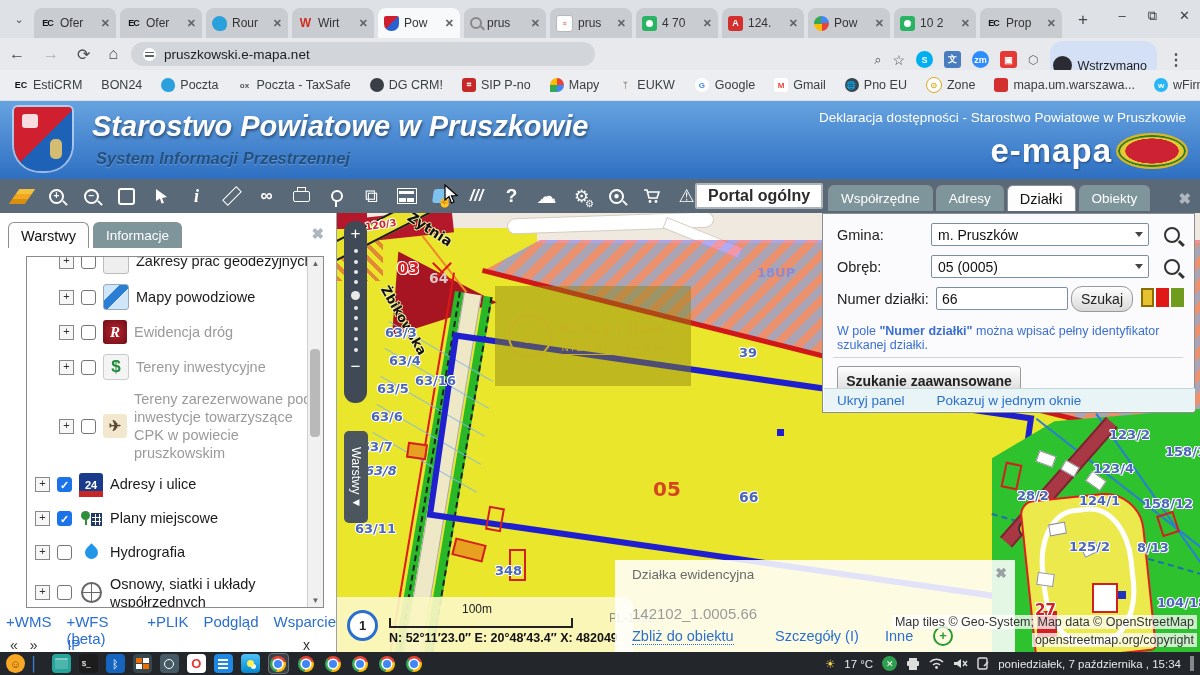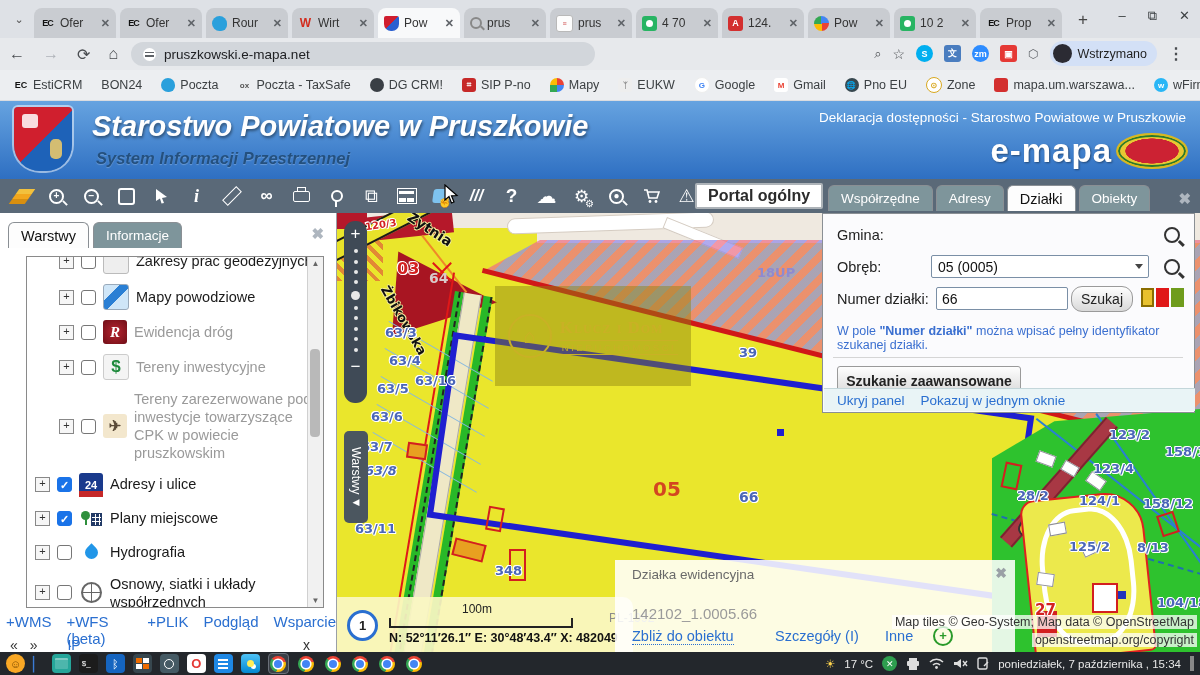--- a/index.html
+++ b/index.html
@@ -30,21 +30,21 @@
   .wctrls{position:absolute;right:10px;top:8px;display:flex;gap:22px;color:#3c4043;font-size:13px;}
   .navbar{position:absolute;left:0;top:38px;width:1200px;height:32px;background:#e7e9ec;display:flex;align-items:center;}
   .navbtn{color:#4a4d51;font-size:16px;margin:0 9px;}
   .navbtn.dis{color:#aeb2b8;}
   .urlpill{width:440px;height:24px;background:#d2d6db;border-radius:13px;display:flex;align-items:center;padding:0 12px;gap:8px;margin-left:4px;}
   .urltext{font-size:13.5px;color:#202124;}
   .tuneico{width:13px;height:13px;border-radius:50%;background:#fff;display:flex;flex-direction:column;justify-content:center;gap:2px;padding:2px;box-sizing:border-box;}
   .tuneico i{display:block;height:1.5px;background:#5f6368;}
   .extrow{position:absolute;right:16px;top:41px;display:flex;align-items:center;gap:11px;}
   .exticon{width:17px;height:17px;border-radius:50%;display:flex;align-items:center;justify-content:center;color:#fff;font-size:9px;font-weight:bold;}
-  .profile{height:25px;background:#d3e0f6;border-radius:13px;display:flex;align-items:center;gap:6px;padding:0 10px 0 3px;font-size:12.5px;color:#1f1f1f;}
+  .profile{height:25px;background:#d3e0f6;border-radius:13px;display:flex;align-items:center;gap:6px;padding:12px 10px 0 3px;font-size:12.5px;color:#1f1f1f;}
   .avatar{width:19px;height:19px;border-radius:50%;background:#2b2b33;}
   .bookbar{position:absolute;left:0;top:70px;width:1200px;height:31px;background:#eceef1;display:flex;align-items:center;gap:19px;padding-left:14px;box-sizing:border-box;border-bottom:1px solid #dadce0;}
   .bkm{display:flex;align-items:center;gap:5px;font-size:12.5px;color:#3c4043;white-space:nowrap;}
   .bico{width:14px;height:14px;border-radius:3px;flex:none;display:flex;align-items:center;justify-content:center;font-size:8px;font-weight:bold;color:#fff;}
   
   .sitehead{position:absolute;left:0;top:101px;width:1200px;height:78px;background:linear-gradient(#66a3e0,#2e6fc2);}
   .crest{position:absolute;left:14px;top:6px;width:58px;height:64px;border-radius:4px 4px 26px 26px;background:linear-gradient(135deg,#d01f2e 50%,#1e62b8 50%);box-shadow:0 0 0 2px rgba(255,255,255,.5);}
   .crest::before{content:"";position:absolute;left:8px;top:7px;width:16px;height:14px;background:#fff;border-radius:3px;opacity:.85;}
   .crest::after{content:"";position:absolute;right:10px;bottom:12px;width:12px;height:20px;background:#e8c86a;border-radius:5px;opacity:.9;}
   .htitle{position:absolute;left:92px;top:9px;font-size:29px;font-weight:bold;font-style:italic;color:#fff;text-shadow:1px 2px 3px rgba(0,0,0,.45);}
@@ -88,21 +88,21 @@
   .sp-body{position:absolute;left:0;top:28px;width:373px;height:200px;background:#fbfbfd;border:1px solid #8a8f94;box-sizing:border-box;}
   .flabel{position:absolute;font-size:14.5px;color:#222;}
   .selbox{position:absolute;height:23px;background:#fff;border:1px solid #7a8fa6;border-radius:2px;font-size:14px;color:#111;display:flex;align-items:center;padding:0 6px;box-sizing:border-box;}
   .selbox .chev{position:absolute;right:5px;width:0;height:0;border-left:4px solid transparent;border-right:4px solid transparent;border-top:5px solid #444;}
   .smag{position:absolute;width:12px;height:12px;border:2.5px solid #333;border-radius:50%;}
   .smag::after{content:"";position:absolute;width:7px;height:2.5px;background:#333;right:-7px;bottom:-3px;transform:rotate(45deg);}
   .inputbox{position:absolute;height:21px;background:#fff;border:1px solid #7a8fa6;border-radius:2px;font-size:14px;color:#111;padding:0 5px;font-family:"Liberation Sans",sans-serif;box-sizing:content-box;}
   .gbtn{background:linear-gradient(#fefefe,#d9d9d9);border:1px solid #9a9a9a;border-radius:3px;font-size:14px;color:#222;display:flex;align-items:center;justify-content:center;}
   .swatch{position:absolute;width:13px;height:19px;}
   .hint{position:absolute;left:14px;top:110px;width:345px;font-size:12.5px;color:#3a6fd0;}
-  .sp-foot{position:absolute;left:1px;bottom:1px;width:371px;height:23px;background:#e9f4f6;border-top:1px solid #c3d6da;display:flex;align-items:center;gap:16px;padding-left:13px;box-sizing:border-box;font-size:13.5px;color:#2a6fd0;}
+  .sp-foot{position:absolute;left:1px;bottom:1px;width:371px;height:23px;background:#e9f4f6;border-top:1px solid #c3d6da;display:flex;align-items:center;gap:32px;padding-left:13px;box-sizing:border-box;font-size:13.5px;color:#2a6fd0;}
   
   #map{position:absolute;left:337px;top:213px;width:863px;height:439px;background:#eae62c;overflow:hidden;}
   .plabel{position:absolute;font-family:"DejaVu Sans",sans-serif;font-weight:bold;font-size:13px;color:#4a66b8;white-space:nowrap;
           text-shadow:1px 0 0 #fff,-1px 0 0 #fff,0 1px 0 #fff,0 -1px 0 #fff,1px 1px 0 #fff,-1px -1px 0 #fff;}
   .red{color:#d42020;}
   .street{color:#111;text-shadow:1px 0 0 #f5f0a0,-1px 0 0 #f5f0a0,0 1px 0 #f5f0a0,0 -1px 0 #f5f0a0;}
   .bld{position:absolute;background:#fff;border:1px solid #8d8d95;}
   .bldr{position:absolute;border:2px solid #d31f1f;background:transparent;}
   .wm{position:absolute;left:158px;top:73px;width:196px;height:100px;background:rgba(140,130,18,.46);display:flex;align-items:center;justify-content:center;gap:8px;}
   .wmtxt{color:#c9b125;text-align:left;}
@@ -481,21 +481,21 @@
 
   <div class="wtab">
     <span style="writing-mode:vertical-rl;">Warstwy</span>
     <span style="font-size:9px;margin-top:2px;">◀</span>
   </div>
 
   <div class="statusbox">
     <span class="zbadge">1</span>
     <span class="abs" style="left:125px;top:5px;font-size:12px;color:#222;">100m</span>
     <span class="sbar"></span>
-    <span class="coords">N: 52°11′26.1″  E: 30°48′43.4″  X: 482049</span>
+    <span class="coords">N: 52°11′23.0″  E: 20°48′43.4″  X: 482049</span>
   </div>
   <span class="abs" style="left:272px;top:398px;font-size:12px;color:#8a8a8a;z-index:4;">PL-1992</span>
 
   <div class="mpopup">
     <span class="abs" style="left:17px;top:7px;font-size:13.5px;color:#6a6a6a;text-align:right;">Działka ewidencyjna</span>
     <span class="abs" style="right:8px;top:5px;color:#9aa0a6;font-size:14px;font-weight:bold;">✖</span>
     <span class="abs" style="left:17px;top:45px;font-size:15px;color:#9a9a9a;">142102_1.0005.66</span>
     <span class="abs plink" style="left:17px;top:68px;border-bottom:1px dotted #2a6fd0;">Zbliż do obiektu</span>
     <span class="abs plink" style="left:160px;top:68px;">Szczegóły (I)</span>
     <span class="abs plink" style="left:270px;top:68px;">Inne</span>
@@ -602,20 +602,24 @@
 <div class="spanel">
   <div style="position:absolute;left:6px;top:0;display:flex;gap:3px;">
     <span class="ptab">Współrzędne</span>
     <span class="ptab">Adresy</span>
     <span class="ptab on">Działki</span>
     <span class="ptab">Obiekty</span>
   </div>
   <span class="abs pclose" style="right:4px;top:5px;">✖</span>
   <div class="sp-body">
     <span class="flabel" style="left:14px;top:13px;">Gmina:</span>
+    <span class="selbox" style="left:108px;top:9px;width:218px;">
+        <span>m. Pruszków</span>
+        <span class="chev"></span>
+      </span>
     <span class="smag" style="left:341px;top:13px;"></span>
     <span class="flabel" style="left:14px;top:45px;">Obręb:</span>
     <span class="selbox" style="left:108px;top:41px;width:218px;">
         <span>05 (0005)</span>
         <span class="chev"></span>
       </span>
     <span class="smag" style="left:341px;top:45px;"></span>
     <span class="flabel" style="left:14px;top:77px;">Numer działki:</span>
     <input class="inputbox" style="left: 113px; top: 73px; width: 120px;" value="66">
     <span class="gbtn abs" style="left:248px;top:72px;width:60px;height:24px;border-radius:11px;">Szukaj</span>

